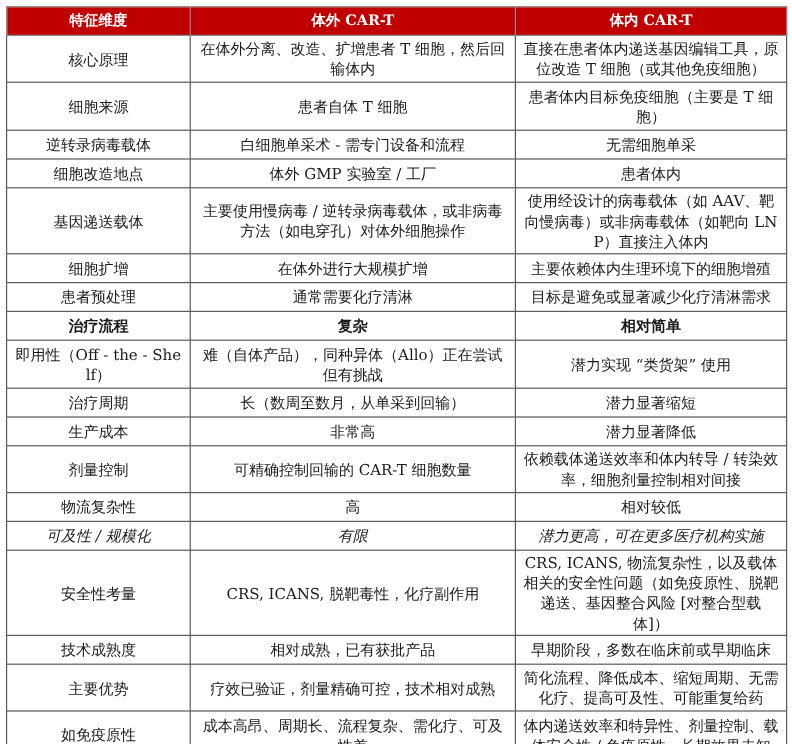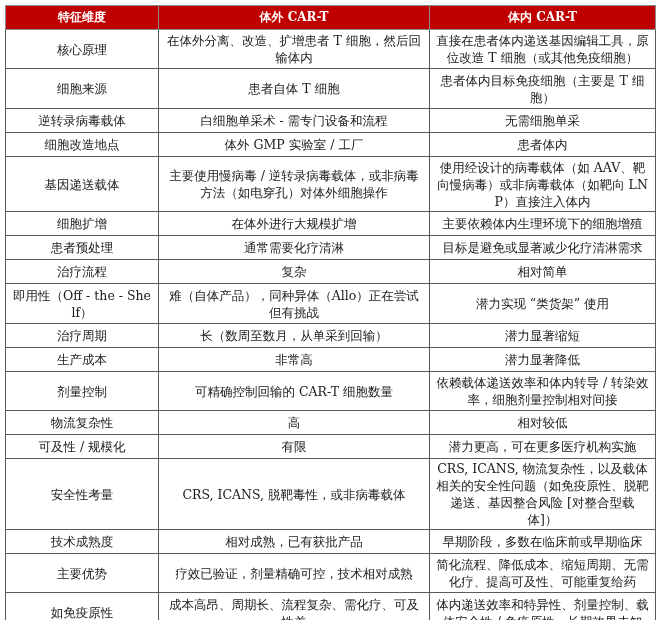--- a/index.html
+++ b/index.html
@@ -91,21 +91,21 @@
       <tr style="height: 24px;">
         <td>细胞扩增</td>
         <td>在体外进行大规模扩增</td>
         <td>主要依赖体内生理环境下的细胞增殖</td>
       </tr>
       <tr style="height: 24px;">
         <td>患者预处理</td>
         <td>通常需要化疗清淋</td>
         <td>目标是避免或显著减少化疗清淋需求</td>
       </tr>
-      <tr style="height: 24px;">
+      <tr style="height: 24px; font-weight: bold;">
         <td>治疗流程</td>
         <td>复杂</td>
         <td>相对简单</td>
       </tr>
       <tr style="height: 40px;">
         <td>即用性（Off - the - Shelf）</td>
         <td>难（自体产品），同种异体（Allo）正在尝试但有挑战</td>
         <td>潜力实现 “类货架” 使用</td>
       </tr>
       <tr style="height: 24px;">
@@ -121,28 +121,28 @@
       <tr style="height: 39px;">
         <td>剂量控制</td>
         <td>可精确控制回输的 CAR-T 细胞数量</td>
         <td>依赖载体递送效率和体内转导 / 转染效率，细胞剂量控制相对间接</td>
       </tr>
       <tr style="height: 24px;">
         <td>物流复杂性</td>
         <td>高</td>
         <td>相对较低</td>
       </tr>
-      <tr style="height: 24px;">
+      <tr style="height: 24px; font-style: italic;">
         <td>可及性 / 规模化</td>
         <td>有限</td>
         <td>潜力更高，可在更多医疗机构实施</td>
       </tr>
       <tr style="height: 55px;">
         <td>安全性考量</td>
-        <td>CRS, ICANS, 脱靶毒性，或非病毒载体</td>
+        <td>CRS, ICANS, 脱靶毒性，化疗副作用</td>
         <td>CRS, ICANS, 物流复杂性，以及载体相关的安全性问题（如免疫原性、脱靶递送、基因整合风险 [对整合型载体]）</td>
       </tr>
       <tr style="height: 24px;">
         <td>技术成熟度</td>
         <td>相对成熟，已有获批产品</td>
         <td>早期阶段，多数在临床前或早期临床</td>
       </tr>
       <tr style="height: 39px;">
         <td>主要优势</td>
         <td>疗效已验证，剂量精确可控，技术相对成熟</td>

